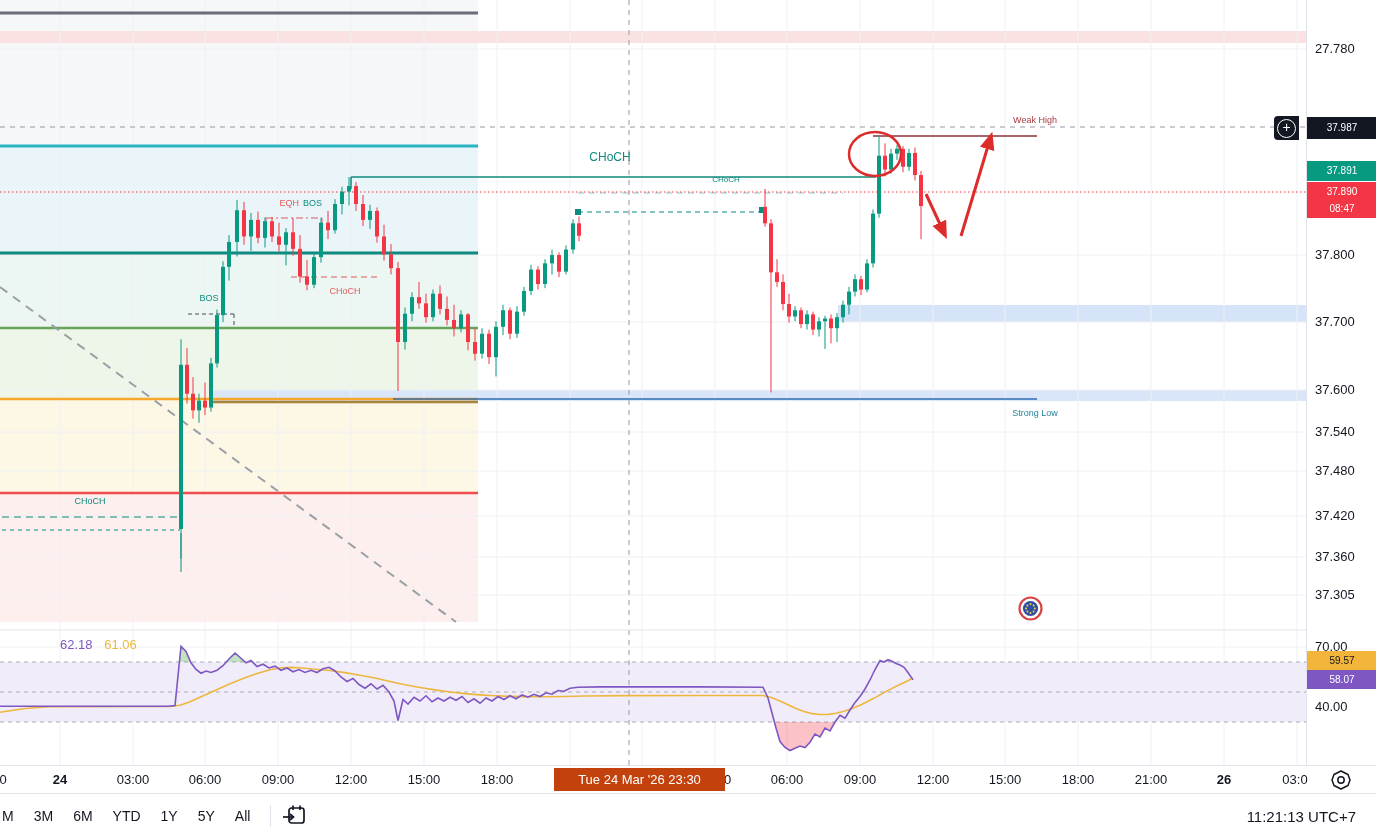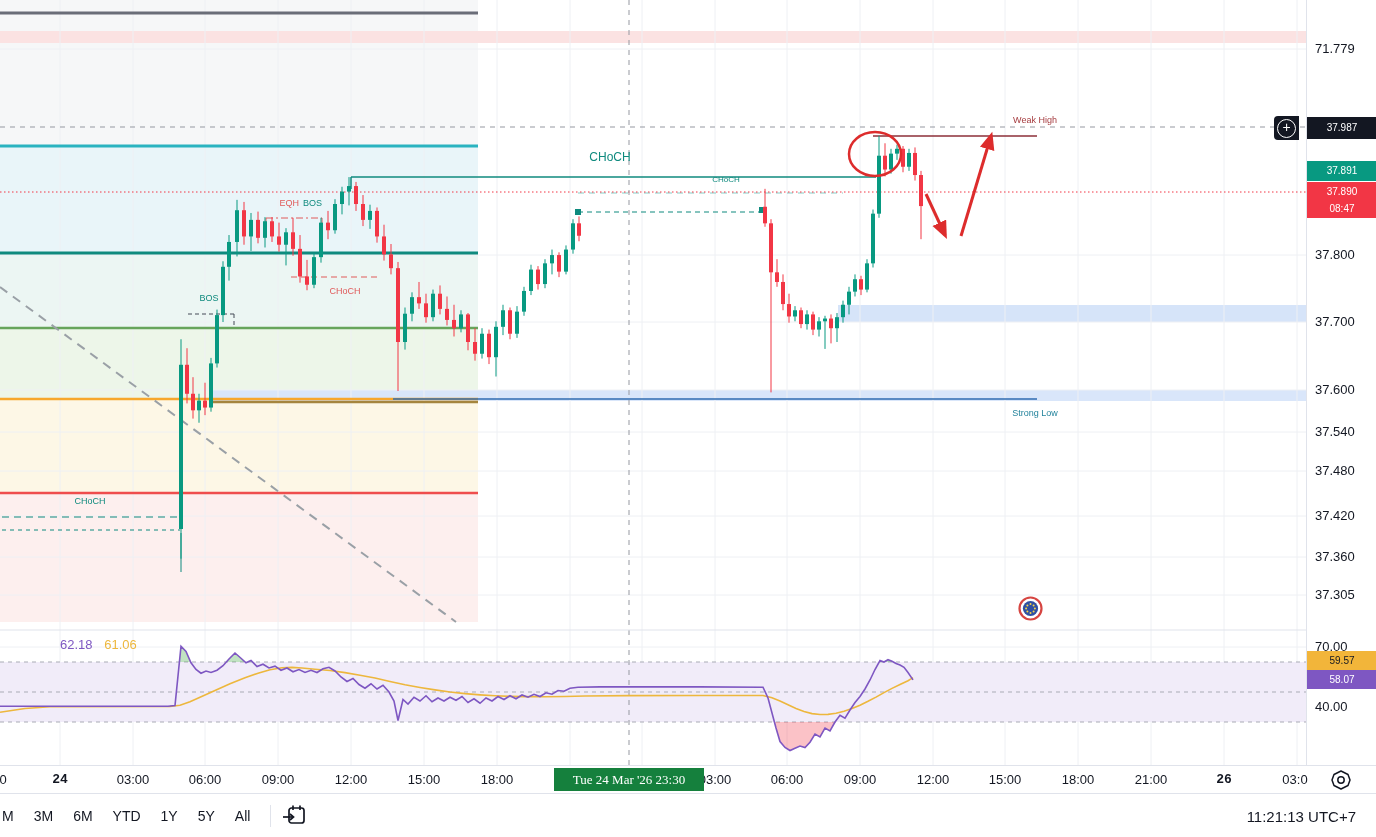--- a/index.html
+++ b/index.html
@@ -15,23 +15,23 @@
   .badge.black{background:#131722;line-height:22px;}
   .badge.green{background:#089981;line-height:20px;}
   .badge.red{background:#f23645;padding:1px 0;}
   .badge.red div{line-height:17px;text-align:center;}
   .badge.yellow{background:#f2b53a;color:#131722;}
   .badge.purple{background:#7e57c2;}
   
   #taxis{position:absolute;left:0;top:765px;width:1376px;height:28px;background:#fff;
          border-top:1px solid #e0e3eb;overflow:hidden;}
   .ttick{position:absolute;top:6px;transform:translateX(-50%);font-size:13px;color:#131722;white-space:nowrap;}
-  .ttick.bold{font-weight:bold;font-family:Liberation Mono, monospace;}
-  #ttip{position:absolute;top:2px;left:554px;width:150px;height:23px;background:#15803d;color:#fff;
-        font-size:13px;text-align:center;line-height:23px;white-space:nowrap;font-family:Liberation Serif, serif;}
+  .ttick.bold{font-weight:bold;}
+  #ttip{position:absolute;top:2px;left:554px;width:171px;height:23px;background:#c2410c;color:#fff;
+        font-size:13px;text-align:center;line-height:23px;white-space:nowrap;}
   #gear{position:absolute;left:1329px;top:3px;width:24px;height:22px;cursor:pointer;}
   
   #toolbar{position:absolute;left:0;top:793px;width:1376px;height:44px;background:#fff;
            border-top:1px solid #e0e3eb;display:flex;align-items:center;}
   #ranges{display:flex;align-items:center;margin-left:-8px;}
   .rbtn{font-size:14px;font-weight:500;color:#131722;padding:6px 10px;cursor:pointer;border-radius:4px;}
   .sep{width:1px;height:22px;background:#e0e3eb;margin:0 10px;}
   #goto{width:30px;height:26px;cursor:pointer;}
   #clock{margin-left:auto;margin-right:20px;font-size:15px;font-weight:500;color:#131722;}
   
@@ -367,21 +367,21 @@
 
   <div id="paxis">
     <div class="badge black" style="top:117px;">37.987</div>
     <div class="badge green" style="top:161px;">37.891</div>
     <div class="badge red" style="top:182px;">
       <div>37.890</div>
       <div>08:47</div>
     </div>
     <div class="badge yellow" style="top:651px;line-height:19px;">59.57</div>
     <div class="badge purple" style="top:670px;line-height:19px;">58.07</div>
-  <div class="ptick" style="top: 40px;">71.779</div>
+  <div class="ptick" style="top: 40px;">27.780</div>
       <div class="ptick" style="top: 246px;">37.800</div>
       <div class="ptick" style="top: 313px;">37.700</div>
       <div class="ptick" style="top: 381px;">37.600</div>
       <div class="ptick" style="top: 423px;">37.540</div>
       <div class="ptick" style="top: 462px;">37.480</div>
       <div class="ptick" style="top: 507px;">37.420</div>
       <div class="ptick" style="top: 548px;">37.360</div>
       <div class="ptick" style="top: 586px;">37.305</div>
       <div class="ptick" style="top: 638px;">70.00</div>
       <div class="ptick" style="top: 698px;">40.00</div>

